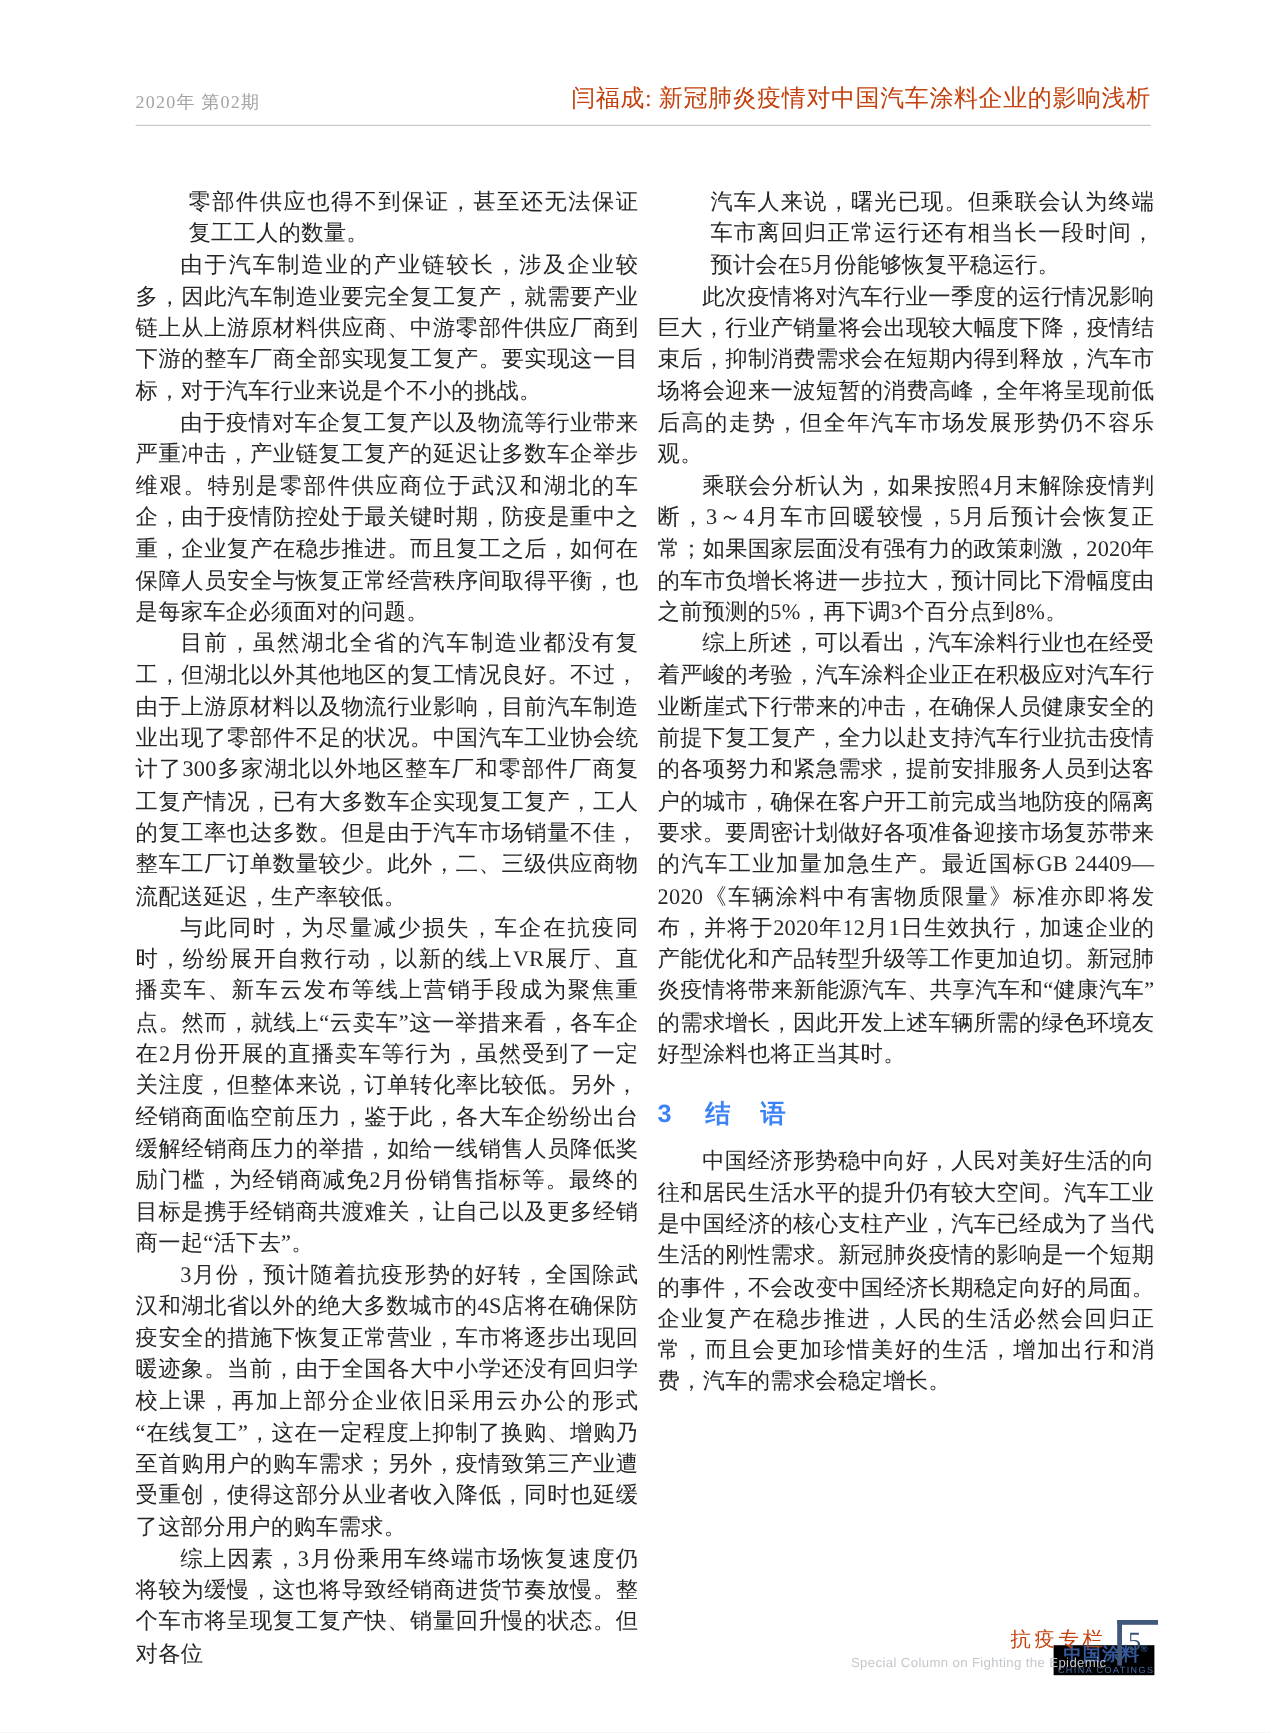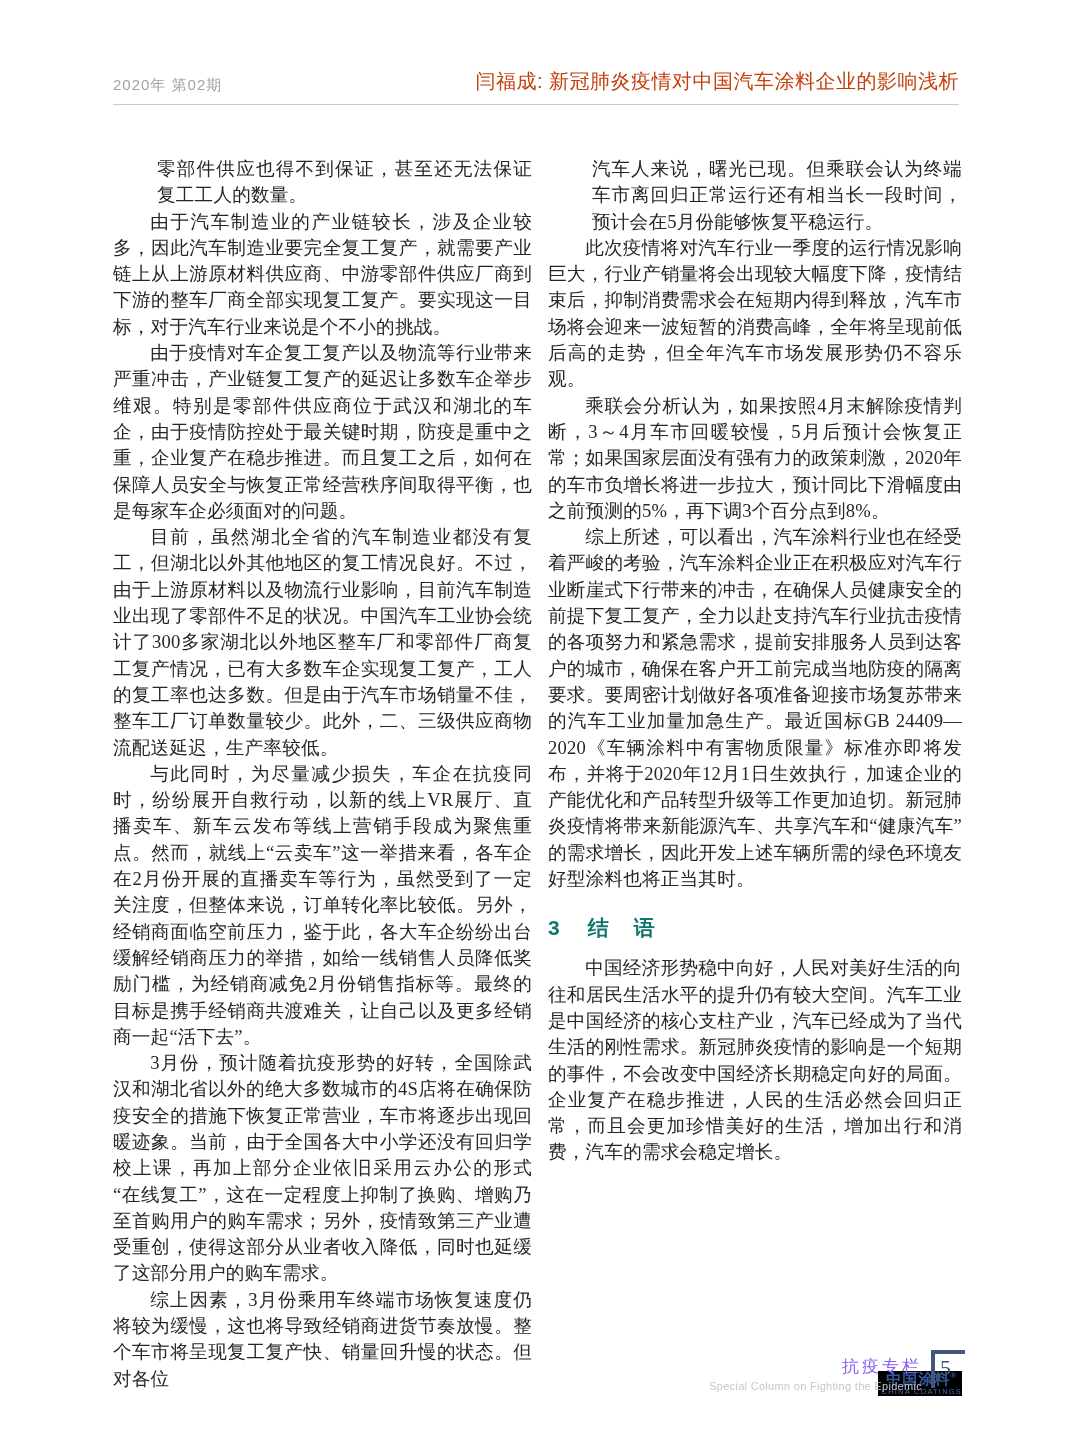--- a/index.html
+++ b/index.html
@@ -11,21 +11,21 @@
     font-family:"Liberation Serif","DejaVu Serif",serif;
     color:#262626;
     overflow:hidden;
   }
   
   .header{
     position:absolute;left:113px;top:68px;width:846px;
     display:flex;justify-content:space-between;align-items:flex-end;
     padding-bottom:9px;
     border-bottom:1px solid #c9c9c9;
-    font-family:Liberation Sans, sans-serif;
+    font-family:Liberation Serif, serif;
     gap:20px;
   }
   .header-issue{font-size:15px;color:#a3a3a3;letter-spacing:1px;}
   .header-running-title{font-size:20px;color:#c2410c;letter-spacing:.5px;}
   
   .columns{
     position:absolute;left:113px;top:156px;width:849px;
     display:flex;gap:16px;
   }
   .col{width:419px;}
@@ -38,21 +38,21 @@
     text-indent:2em;
     letter-spacing:.2px;
   }
   .col p.no-indent{text-indent:0;margin-left:44px;}
   
   .section-heading{
     margin:22px 0 13px 0;
     font-family:"Liberation Sans","DejaVu Sans",sans-serif;
     font-weight:bold;
     font-size:21px;
-    color:#0f766e;
+    color:#3b82f6;
     letter-spacing:2px;
   }
   .section-heading .sec-num{margin-right:26px;}
   
   .article-end-logo{
     position:absolute;right:0;bottom:-4px;
     text-align:center;
     color:#33589b;
     font-family:"Liberation Sans","DejaVu Sans",sans-serif;
     background:#000000;
@@ -62,21 +62,21 @@
   .logo-cn{font-size:15px;font-weight:bold;letter-spacing:1px;}
   .logo-cn sup{font-size:8px;}
   .logo-en{font-size:7.5px;letter-spacing:1.2px;margin-top:2px;color:#4a6aa5;}
   
   .footer{
     position:absolute;top:1350px;right:107px;
     display:flex;align-items:flex-start;
   }
   .footer-text{text-align:right;margin-top:5px;}
   .footer-cn{
-    font-size:17px;color:#8b5cf6;letter-spacing:3px;
+    font-size:17px;color:#c2410c;letter-spacing:3px;
     font-family:"Liberation Serif","DejaVu Serif",serif;
   }
   .footer-en{
     font-size:11px;color:#c3c7cc;letter-spacing:.3px;margin-top:2px;
     font-family:"Liberation Sans","DejaVu Sans",sans-serif;
   }
   .page-bracket{
     margin-left:9px;
     width:34px;height:38px;
     border-top:4px solid #42587a;

